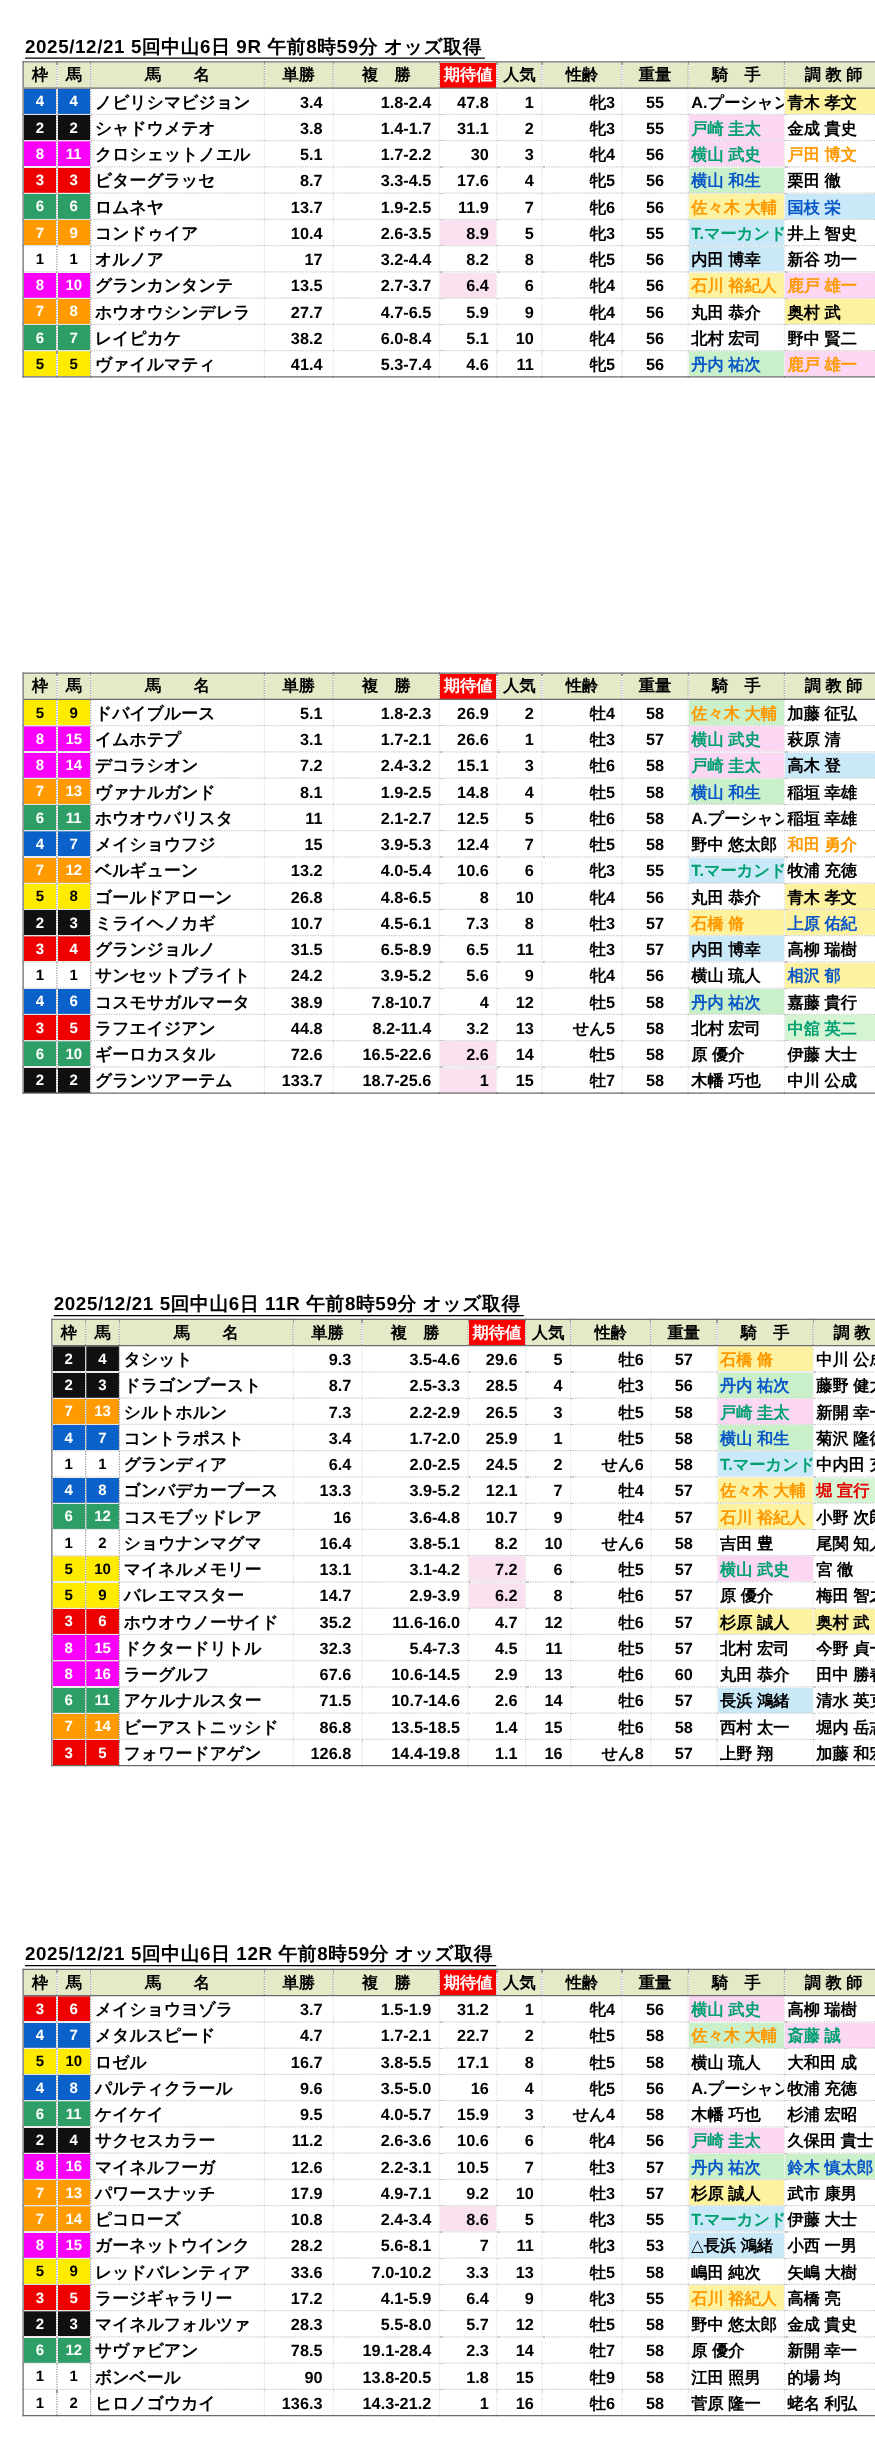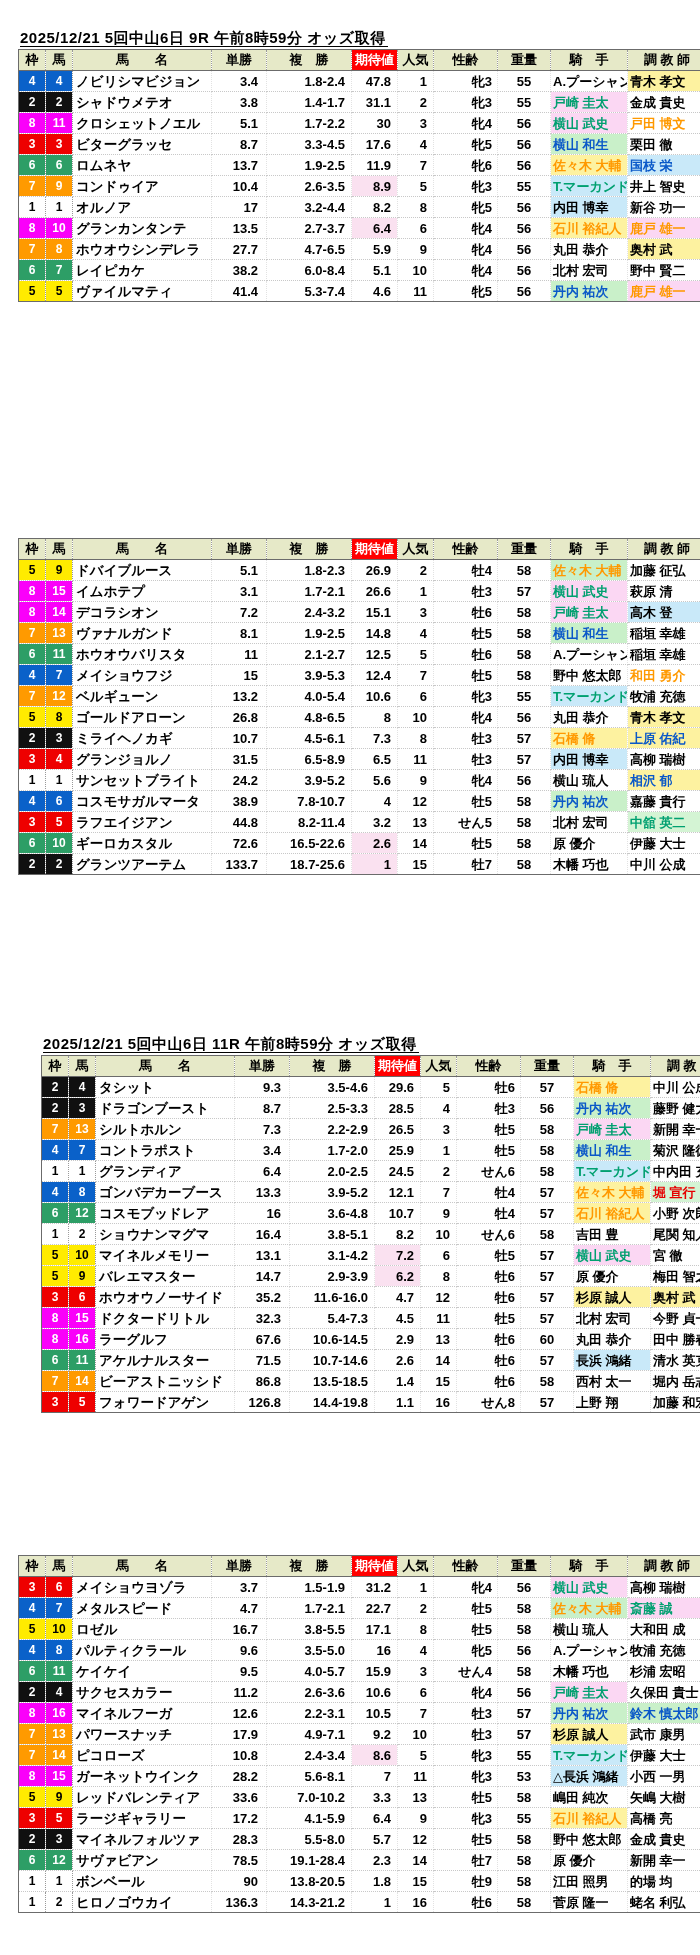--- a/index.html
+++ b/index.html
@@ -649,21 +649,21 @@
             <td class="c-place">14.4-19.8</td>
             <td class="c-ev">1.1</td>
             <td class="c-pop">16</td>
             <td class="c-sa">せん8</td>
             <td class="c-wt">57</td>
             <td class="c-jky">上野 翔</td>
             <td class="c-trn">加藤 和宏</td>
           </tr>
         </tbody>
       </table></section>
-    <section class="race-block"><table class="odds-table">
+    <section class="race-block"><div class="race-title">2025/12/21 5回中山6日 12R 午前8時59分 オッズ取得</div><table class="odds-table">
         <thead>
           <tr>
             <th class="h-waku">枠</th>
             <th class="h-uma">馬</th>
             <th class="h-name">馬　　名</th>
             <th class="h-win">単勝</th>
             <th class="h-place">複　勝</th>
             <th class="h-ev" style="background: rgb(255, 0, 0); color: rgb(255, 255, 255);">期待値</th>
             <th class="h-pop">人気</th>
             <th class="h-sa">性齢</th>

